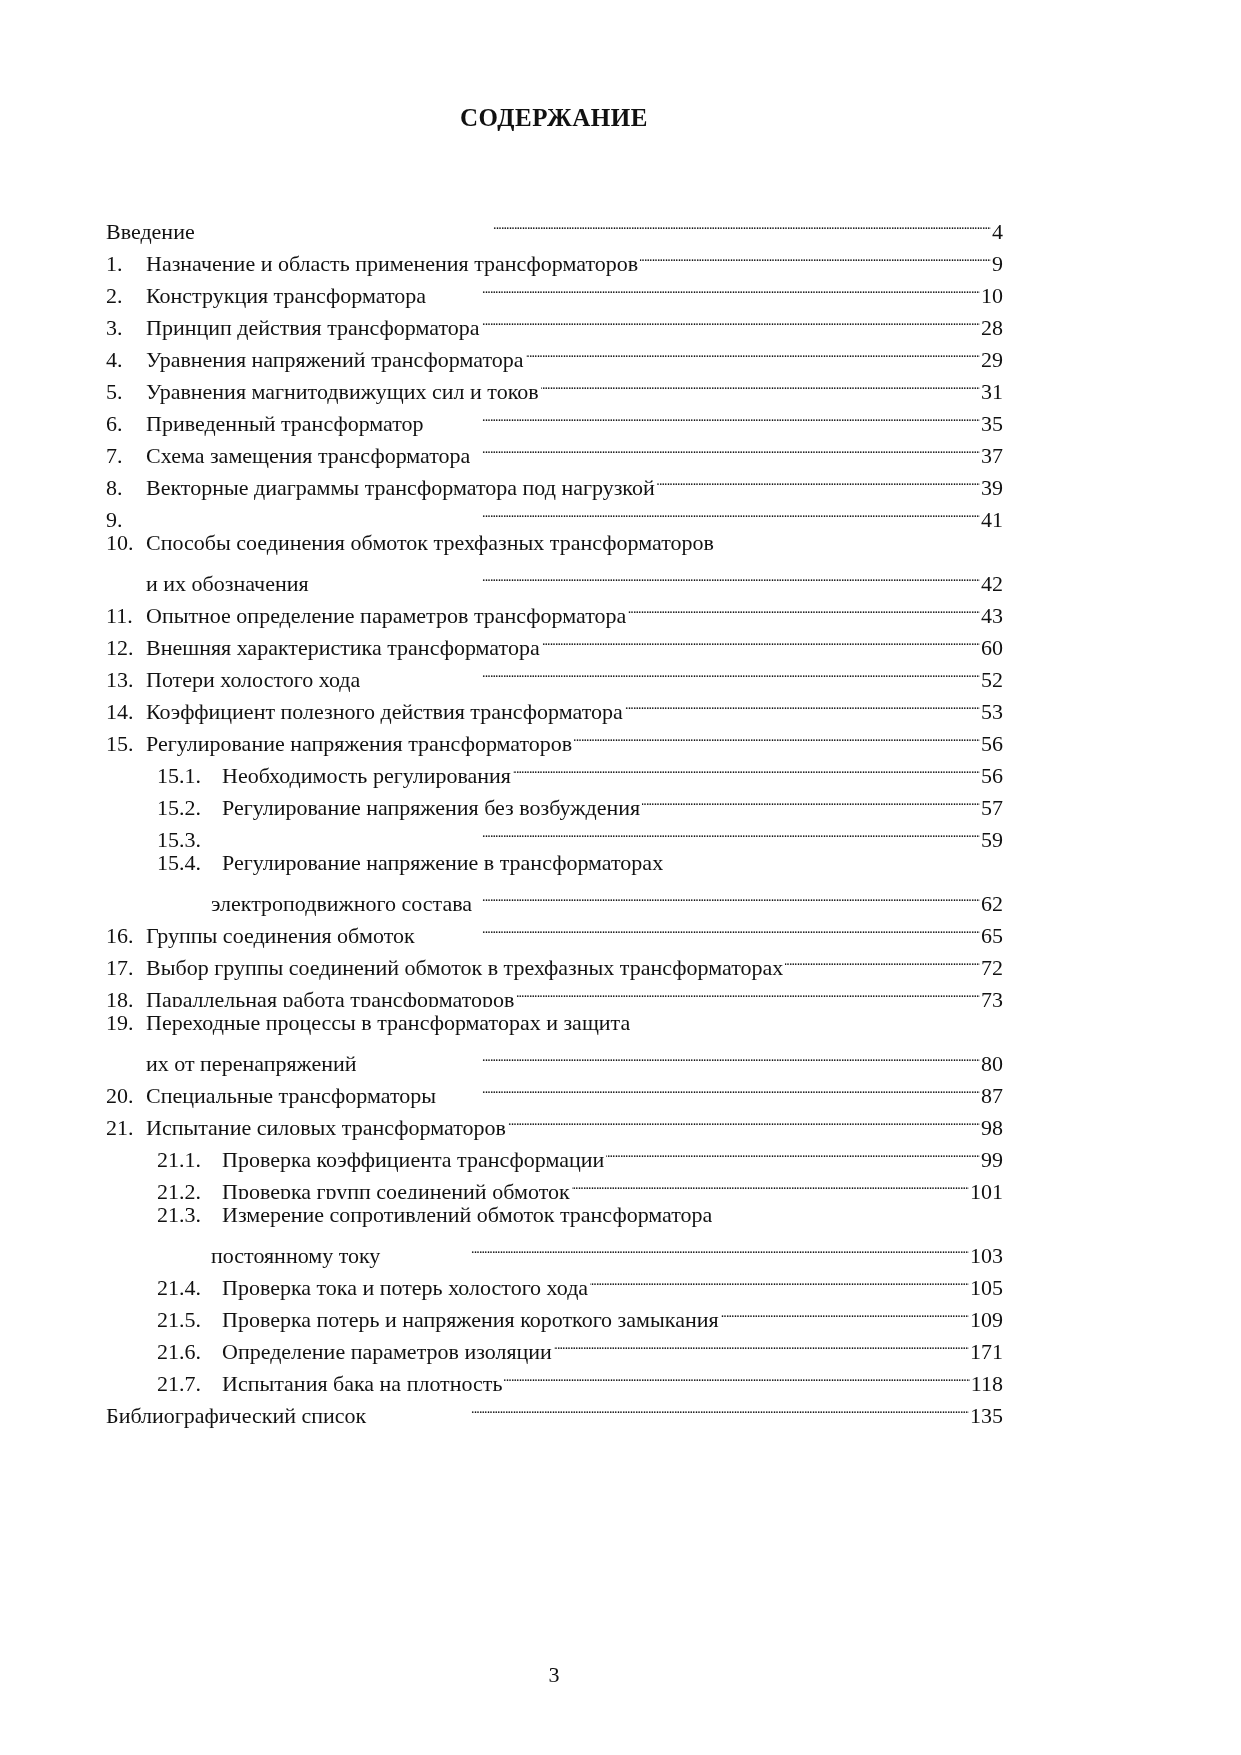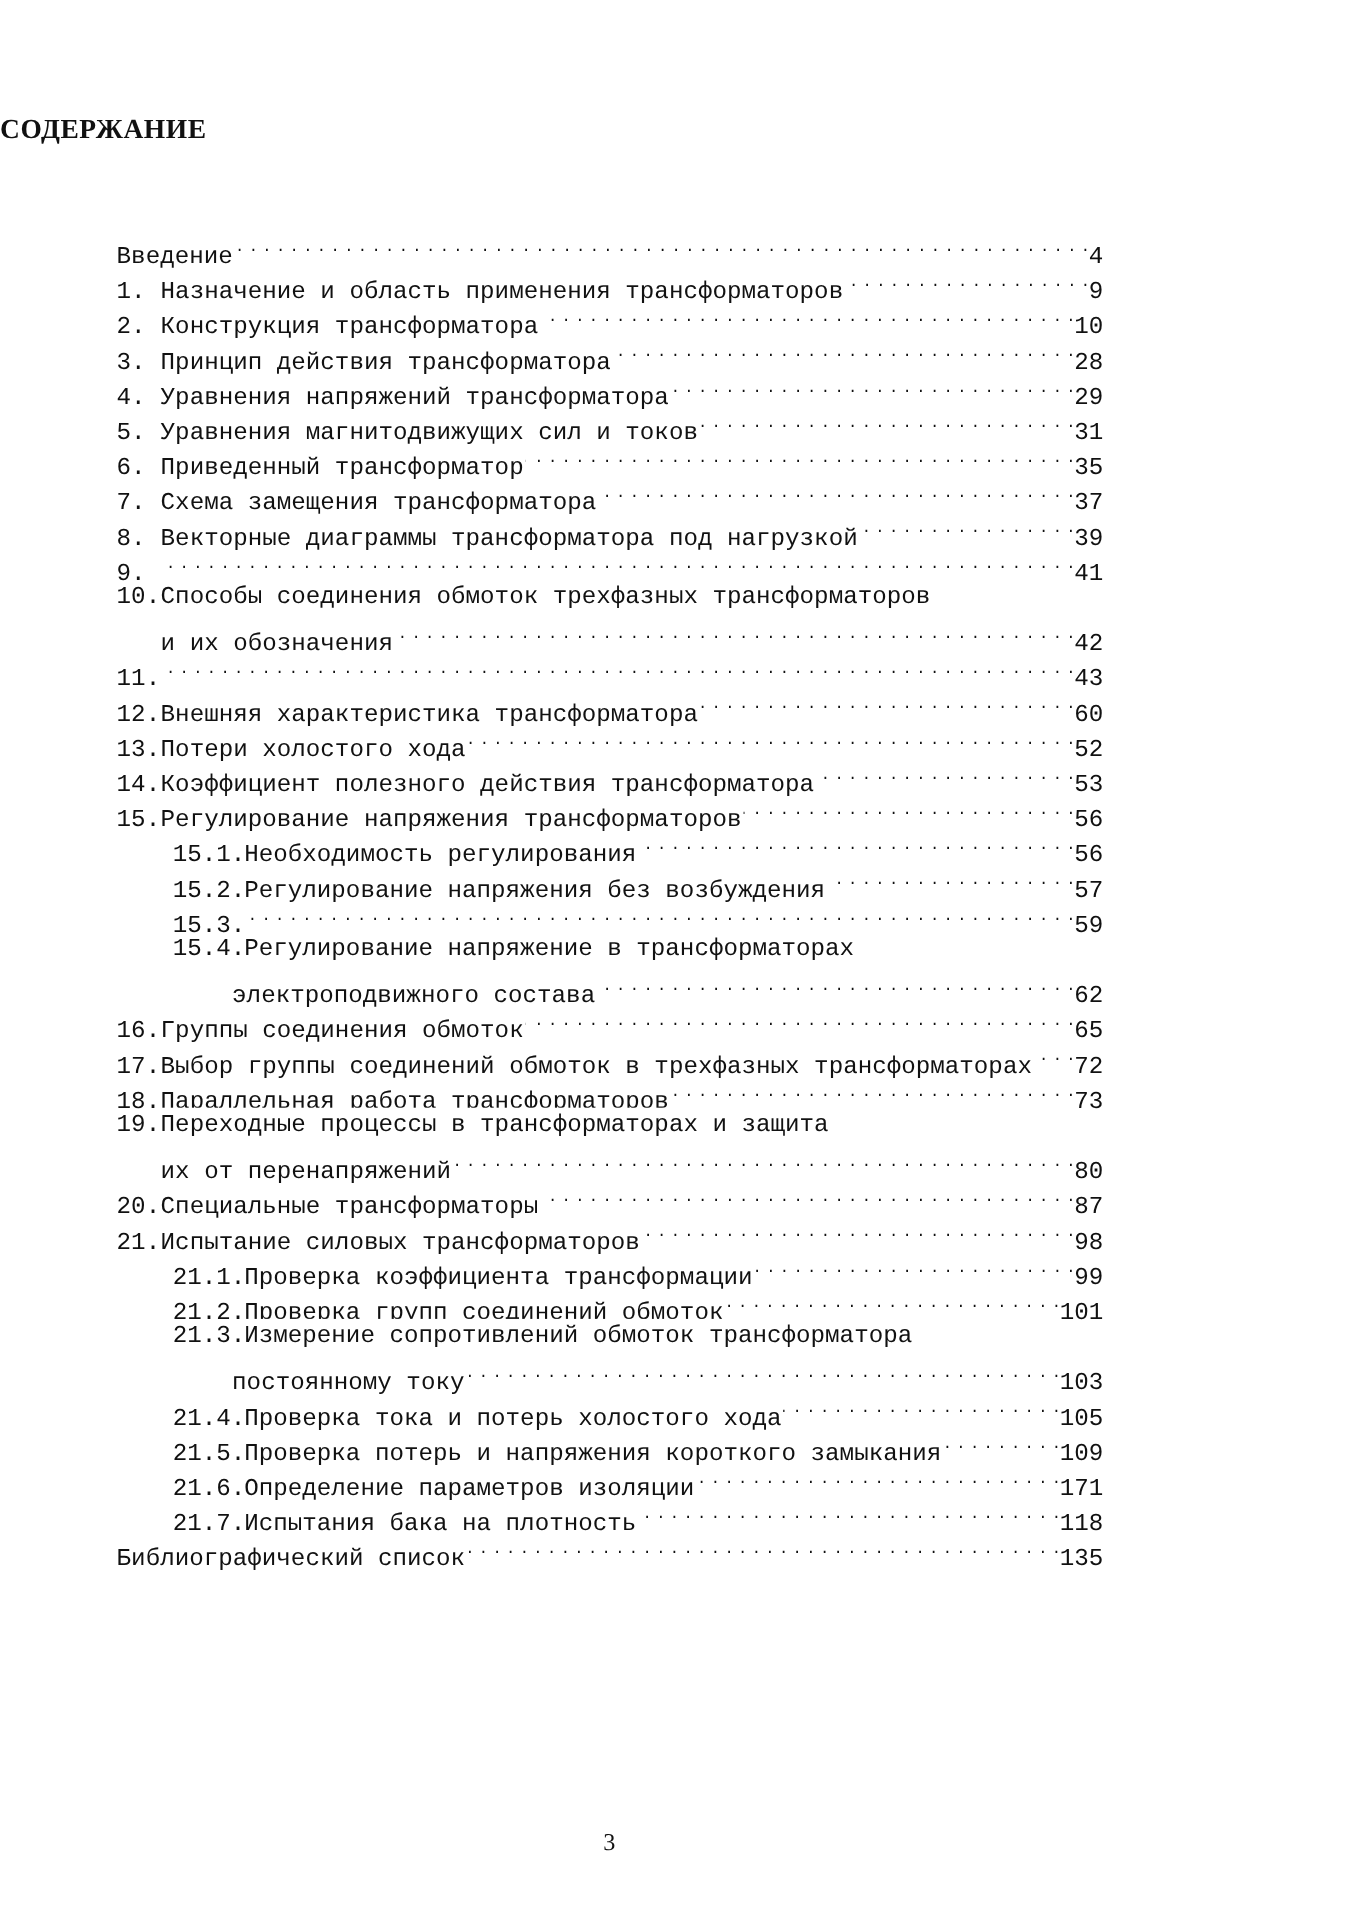--- a/index.html
+++ b/index.html
@@ -13,39 +13,39 @@
       position: relative;
       overflow: hidden;
       font-family: "Liberation Serif", "DejaVu Serif", serif;
       color: #111111;
     }
     .page-title {
       position: absolute;
       top: 104px;
       left: 0;
       width: 1108px;
+      text-align: center;
       font-size: 25px;
       font-weight: bold;
       letter-spacing: 0.5px;
     }
     .toc {
       position: absolute;
       top: 207px;
       left: 106px;
       width: 897px;
     }
     .toc-row {
       position: relative;
       height: 32px;
       line-height: 32px;
       font-size: 22px;
       display: flex;
       align-items: baseline;
       white-space: nowrap;
-      font-family: Liberation Mono, monospace;
     }
     .toc-row .num {
       display: inline-block;
       flex: none;
     }
     .toc-row.level-1 .num { width: 40px; }
     .toc-row.level-2 .num { width: 65px; margin-left: 51px; }
     .toc-row.cont { padding-left: 40px; }
     .toc-row.level-2.cont { padding-left: 105px; }
     .toc-row .title {
@@ -163,20 +163,21 @@
     <span class="title">Способы соединения обмоток трехфазных трансформаторов</span>
   </div>
   <div class="toc-row cont">
     <span class="title">и их обозначения</span>
     <span class="leader"></span>
     <span class="page">42</span>
   </div>
 
   <div class="toc-row level-1">
     <span class="num">11.</span>
+    <span class="title">Опытное определение параметров трансформатора</span>
     <span class="leader"></span>
     <span class="page">43</span>
   </div>
 
   <div class="toc-row level-1">
     <span class="num">12.</span>
     <span class="title">Внешняя характеристика трансформатора</span>
     <span class="leader"></span>
     <span class="page">60</span>
   </div>

